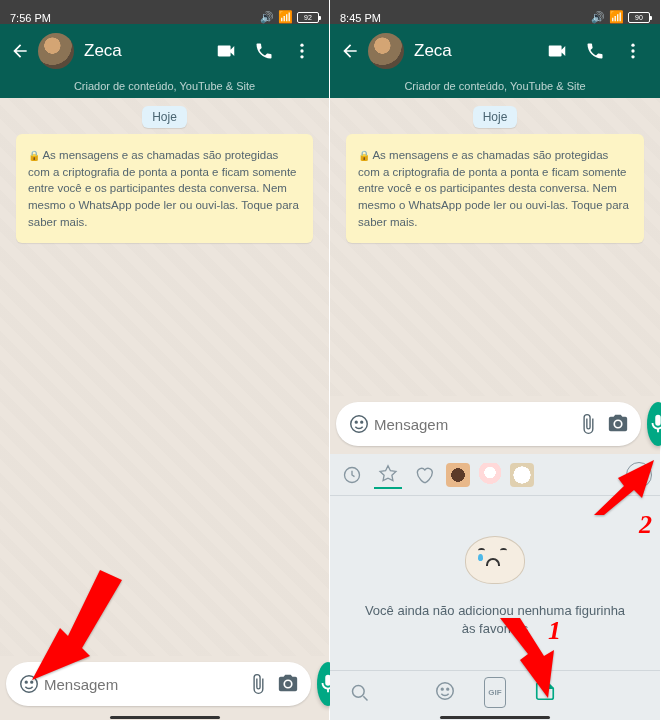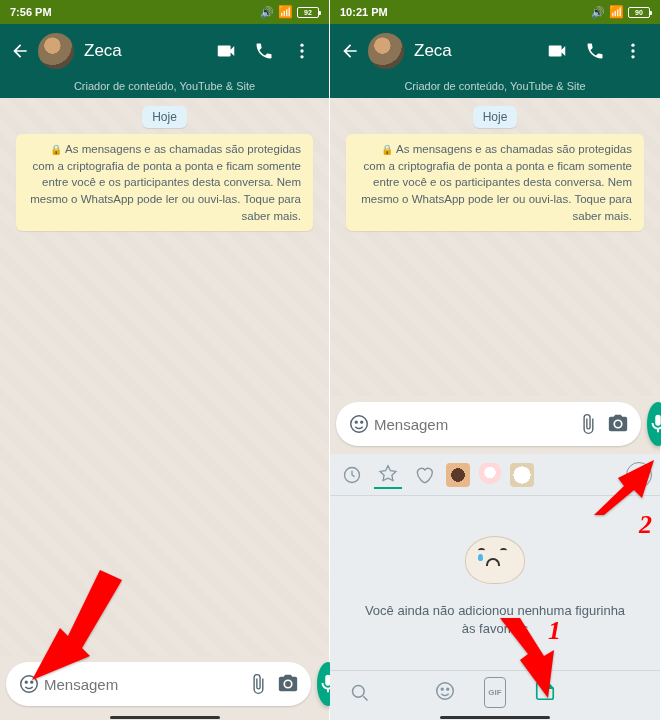--- a/index.html
+++ b/index.html
@@ -1,40 +1,40 @@
 <!DOCTYPE html>
 <html><head>
 <meta charset="utf-8">
 <style>
 *{margin:0;padding:0;box-sizing:border-box;font-family:-apple-system,Helvetica,Arial,sans-serif}
 body{background:#fff;width:661px;height:720px;display:flex;position:relative}
 .phone{width:330px;height:720px;display:flex;flex-direction:column;position:relative;background:#ece5dd}
 .phone.left{border-right:1px solid #fff}
 
 
-.status-bar{height:24px;background:#4d7c0f;color:#fff;display:flex;align-items:center;padding:0 10px;font-size:11px;font-weight:700}
+.status-bar{height:24px;background:#404040;color:#fff;display:flex;align-items:flex-end;padding:0 10px;font-size:11px;font-weight:400}
 .status-bar .time{flex:1}
 .status-icons{display:flex;gap:4px;align-items:center}
 .wifi{font-size:12px}
 .batt{border:1px solid #fff;width:22px;height:11px;border-radius:2px;position:relative;display:flex;align-items:center;justify-content:center;font-size:7px}
 .batt::after{content:"";position:absolute;right:-3px;top:3px;width:2px;height:4px;background:#fff;border-radius:0 1px 1px 0}
 
 
 .header{height:54px;background:#075e54;color:#fff;display:flex;align-items:center;padding:0 8px}
 .back{width:24px;height:24px;display:flex;align-items:center;justify-content:center;margin-right:6px}
 .avatar{width:36px;height:36px;border-radius:50%;background:radial-gradient(circle at 40% 35%,#d4a574 25%,#8b7355 26% 60%,#5a4a3a 61%);margin-right:10px}
 .name{flex:1;font-size:17px;font-weight:400}
 .hicon{width:38px;display:flex;align-items:center;justify-content:center}
 .hicon svg{fill:#fff}
 .subtitle-bar{height:20px;background:#075e54;color:rgba(255,255,255,0.72);font-size:11px;text-align:center;line-height:16px;padding-bottom:17px}
 
 
 .chat{flex:1;overflow:hidden;position:relative;background:#ece5dd;background-image:repeating-linear-gradient(45deg,rgba(0,0,0,0.01) 0 10px,transparent 10px 20px)}
 .date-pill{margin:8px auto 6px;width:fit-content;background:#e1f2fb;color:#4a6572;font-size:12px;padding:4px 10px;border-radius:6px;box-shadow:0 1px 1px rgba(0,0,0,0.1)}
-.enc-box{margin:4px 16px;background:#fdf4c5;color:#54656f;font-size:11.5px;line-height:1.45;text-align:right;padding:7px 12px;border-radius:6px;box-shadow:0 1px 1px rgba(0,0,0,0.08)}
+.enc-box{margin:4px 16px;background:#fdf4c5;color:#54656f;font-size:11.5px;line-height:1.45;text-align:left;padding:13px 12px;border-radius:6px;box-shadow:0 1px 1px rgba(0,0,0,0.08)}
 .lock{display:inline-block;font-size:10px;margin-right:2px}
 
 
 .input-row{display:flex;align-items:center;padding:6px 6px 8px;gap:6px}
 .input-pill{flex:1;background:#fff;border-radius:24px;height:44px;display:flex;align-items:center;padding:0 8px;box-shadow:0 1px 2px rgba(0,0,0,0.15)}
 .input-pill .emoji{width:30px;height:30px;display:flex;align-items:center;justify-content:center}
 .input-pill input{flex:1;border:none;outline:none;font-size:15px;color:#8a8a8a;background:transparent}
 .input-pill .attach,.input-pill .cam{width:30px;height:30px;display:flex;align-items:center;justify-content:center}
 .mic-btn{width:44px;height:44px;border-radius:50%;background:#00a884;display:flex;align-items:center;justify-content:center;box-shadow:0 2px 4px rgba(0,0,0,0.2)}
 
@@ -156,21 +156,21 @@
 
   <div class="arrow" style="left:32px;top:570px">
     <svg width="90" height="110" viewBox="0 0 90 110">
         <polygon fill="#ff0000" points="0,110 28,58 36,66 68,0 90,10 50,78 58,86"></polygon>
       </svg>
   </div>
 </div>
 
 <div class="phone right">
   <div class="status-bar">
-    <span class="time">10:21 PM</span>
+    <span class="time">8:45 PM</span>
     <div class="status-icons">
       <span>🔊</span>
       <span class="wifi">📶</span>
       <span class="batt">
           <span>90</span>
         </span>
     </div>
   </div>
 
   <div class="header">

